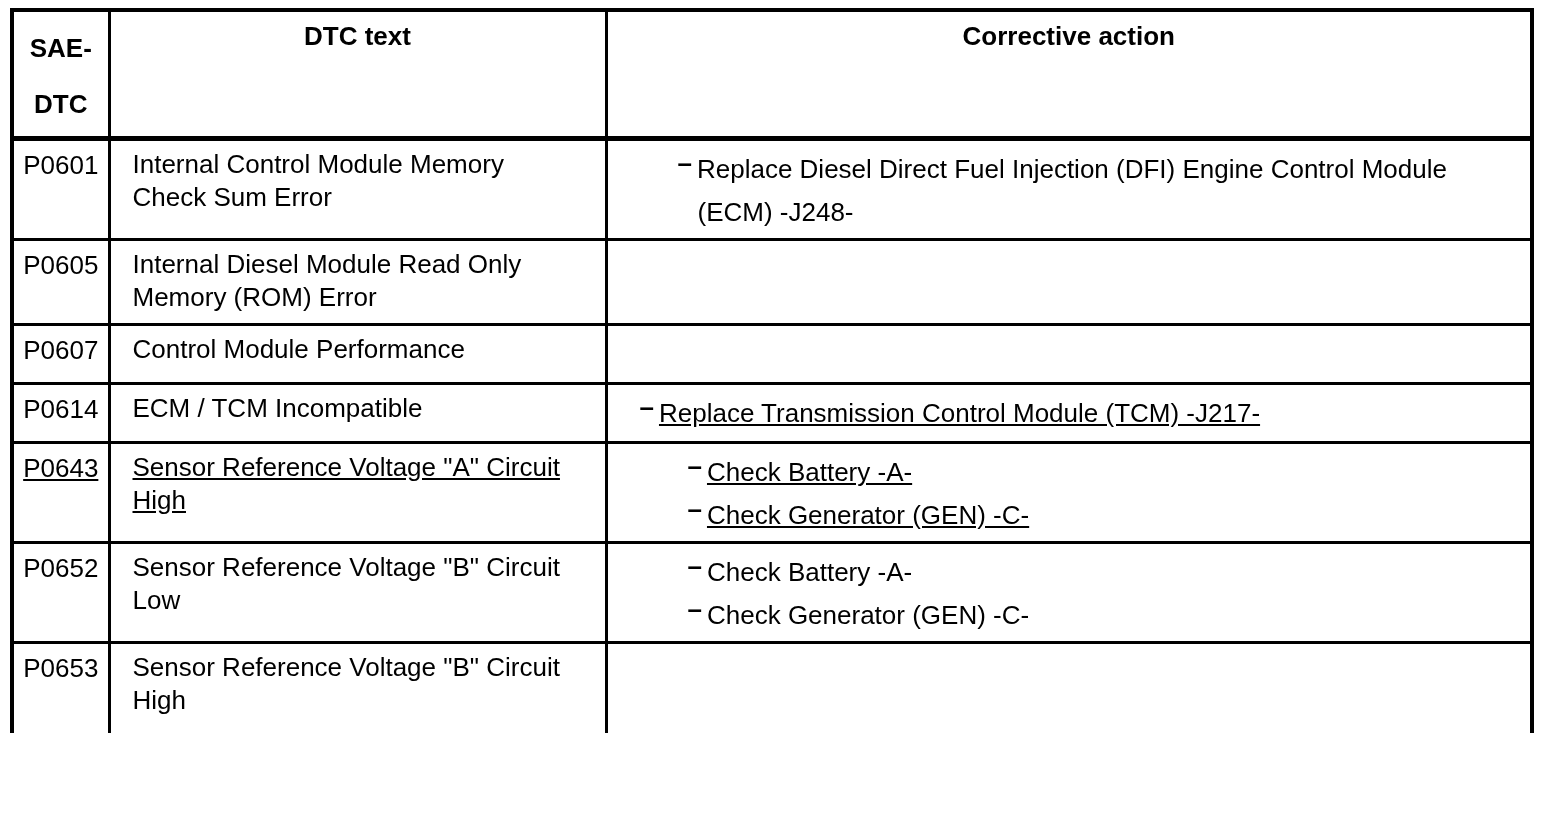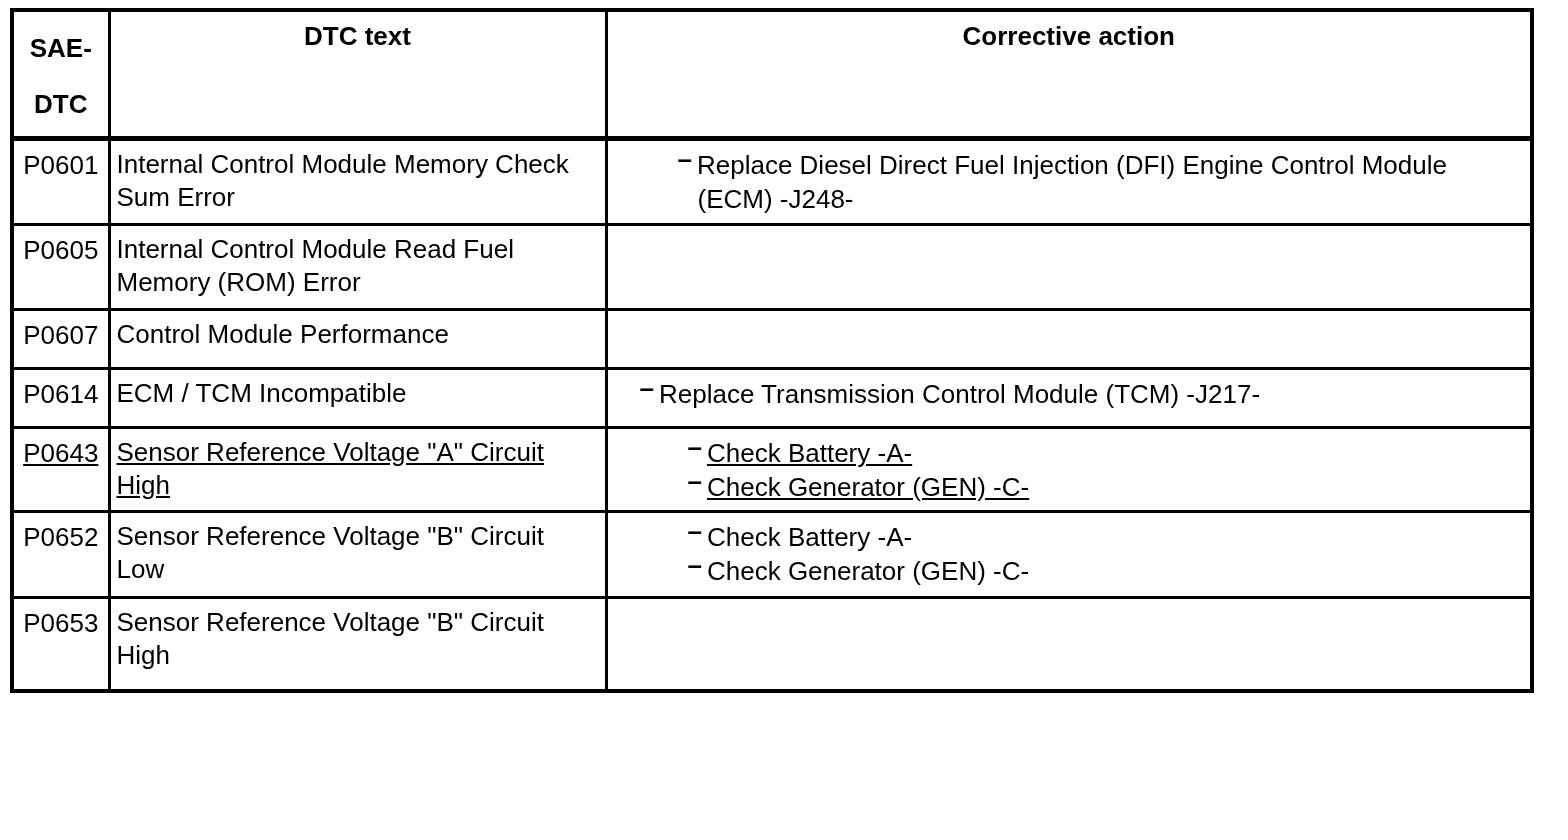--- a/index.html
+++ b/index.html
@@ -52,40 +52,40 @@
     height: 100px;
   }
   th.sae-head { line-height: 56px; padding-top: 4px; }
 
   
   td.code-cell {
     text-align: center;
     padding: 8px 2px 4px 2px;
   }
   td.text-cell {
-    padding: 7px 20px 4px 6px;
+    padding: 7px 20px 4px 22px;
   }
   td.action-cell {
     padding: 7px 30px 4px 70px;
   }
-  td.action-cell.ind-32 { padding-left: 32px; }
+  td.action-cell.ind-32 { padding-left: 32px; text-decoration: underline; }
   td.action-cell.ind-80 { padding-left: 80px; }
 
   
   tr.rh-76   td { height: 70px; margin-top: 36px; }
   tr.rh-50   td { height: 44px; }
   tr.rh-170  td { height: 164px; }
   tr.rh-75   td { height: 69px; text-decoration: underline; }
   tr.rh-77   td { height: 71px; }
   tr.rh-83   td { height: 78px; }
 
   .action-item {
     padding-left: 20px;
     text-indent: -20px;
-    line-height: 34px;
+    line-height: 43px;
   }
   .b-dash {
     display: inline-block;
     text-indent: 0;
     transform: translateY(-6px);
     font-weight: bold;
     margin-right: 5px;
   }
 </style>
 </head>
@@ -111,21 +111,21 @@
       <tr class="rh-76">
         <td class="code-cell">P0601</td>
         <td class="text-cell">Internal Control Module Memory Check Sum Error</td>
         <td class="action-cell">
           <div class="action-item"><span class="b-dash">–</span><span>Replace Diesel Direct Fuel Injection (DFI) Engine Control Module (ECM) -J248-</span></div>
         </td>
       </tr>
 
       <tr class="rh-76">
         <td class="code-cell">P0605</td>
-        <td class="text-cell">Internal Control Module Read Fuel Memory (ROM) Error</td>
+        <td class="text-cell">Internal Diesel Module Read Only Memory (ROM) Error</td>
         <td class="action-cell"></td>
       </tr>
 
 
       <tr class="rh-50">
         <td class="code-cell">P0607</td>
         <td class="text-cell">Control Module Performance</td>
         <td class="action-cell"></td>
       </tr>
 

